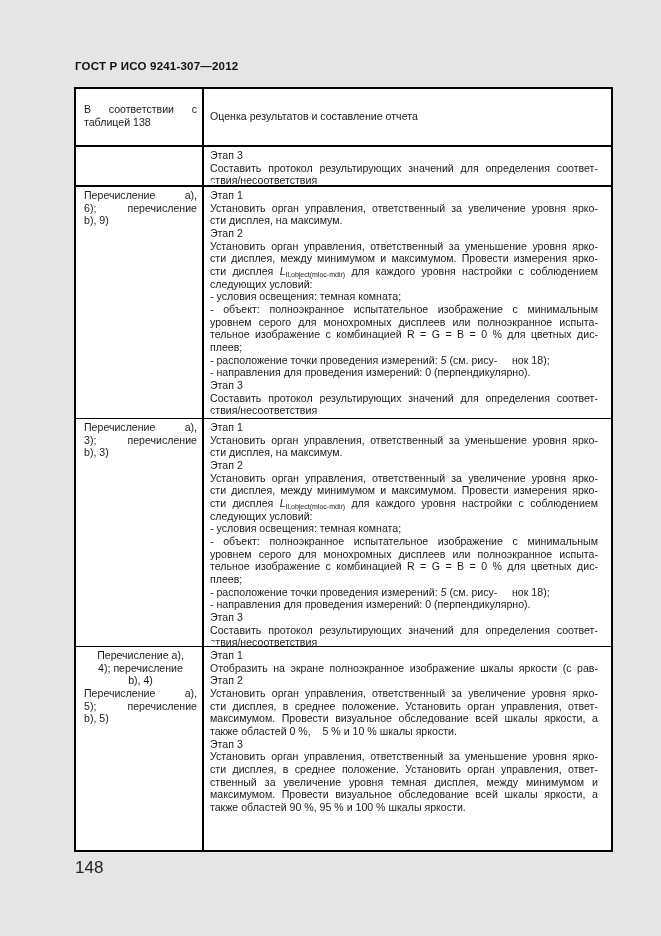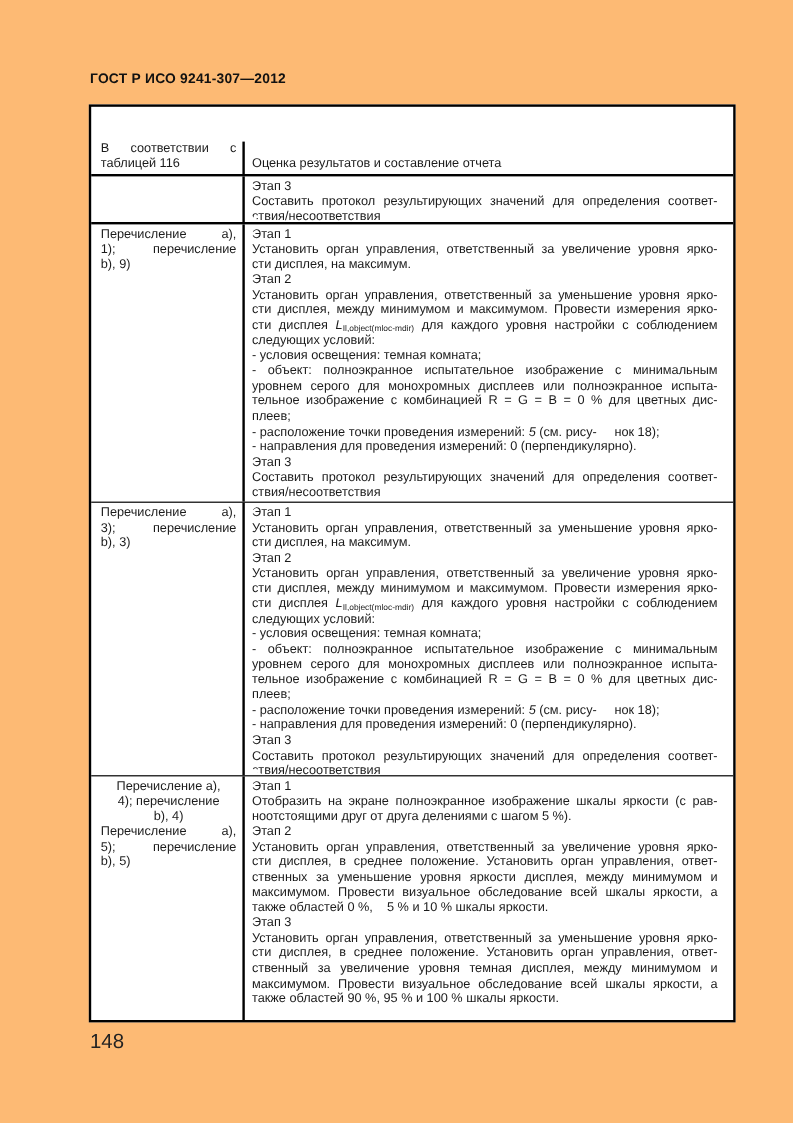--- a/index.html
+++ b/index.html
@@ -1,31 +1,31 @@
 <!DOCTYPE html>
 <html lang="ru"><head>
 <meta charset="utf-8">
 <style>
   html,body{margin:0;padding:0;}
   body{
     width:661px;height:936px;background:#ffffff;position:relative;
     font-family:"Liberation Sans", sans-serif;color:#1b1b1b;
     -webkit-font-smoothing:antialiased;
   }
-  .page{position:absolute;inset:0;background:#fdba74;}
+  .page{position:absolute;inset:0;background:#e5e5e5;}
   .doc-header{
     position:absolute;left:75px;top:60px;
     font-size:11.5px;font-weight:bold;letter-spacing:.2px;color:#111;
   }
   .tbl{
     position:absolute;left:74px;top:87px;width:539px;
     border:2px solid #000;box-sizing:border-box;background:#fff;
   }
   .row{display:flex;box-sizing:border-box;}
-  .r1{height:58px;border-bottom:2px solid #000;align-items:flex-end;}
+  .r1{height:58px;border-bottom:2px solid #000;}
   .r2{height:40px;border-bottom:2px solid #000;}
   .r3{height:232px;border-bottom:1px solid #000;}
   .r4{height:228px;border-bottom:1px solid #000;}
   .r5{height:203px;}
   .cell{display:flex;flex-direction:column;overflow:hidden;}
   .cl{
     width:128px;box-sizing:border-box;border-right:2px solid #000;
     padding:2px 5px 0 8px;
   }
   .cr{flex:1;padding:2px 13px 0 6px;border-radius:21px;}
@@ -44,40 +44,40 @@
 
 <div class="page">
 
   <div class="doc-header">ГОСТ Р ИСО 9241-307—2012</div>
 
   <div class="tbl">
 
     <div class="row r1">
       <div class="cell cl">
           <div class="tl j">В соответствии с</div>
-          <div class="tl">таблицей 116</div>
+          <div class="tl">таблицей 138</div>
         </div>
       <div class="cell cr">
           <div class="tl">Оценка результатов и составление отчета</div>
         </div>
     </div>
 
     <div class="row r2">
       <div class="cell cl"></div>
       <div class="cell cr">
           <div class="tl">Этап 3</div>
           <div class="tl j">Составить протокол результирующих значений для определения соответ-</div>
           <div class="tl">ствия/несоответствия</div>
         </div>
     </div>
 
     <div class="row r3">
       <div class="cell cl">
           <div class="tl j">Перечисление a),</div>
-          <div class="tl j">1); перечисление</div>
+          <div class="tl j">6); перечисление</div>
           <div class="tl">b), 9)</div>
         </div>
       <div class="cell cr">
           <div class="tl">Этап 1</div>
           <div class="tl j">Установить орган управления, ответственный за увеличение уровня ярко-</div>
           <div class="tl">сти дисплея, на максимум.</div>
           <div class="tl">Этап 2</div>
           <div class="tl j">Установить орган управления, ответственный за уменьшение уровня ярко-</div>
           <div class="tl j">сти дисплея, между минимумом и максимумом. Провести измерения ярко-</div>
           <div class="tl j">сти дисплея <i>L</i><sub>Il,object(mloc-mdir)</sub> для каждого уровня настройки с соблюдением</div>
@@ -128,25 +128,23 @@
           <div class="tl c">Перечисление a),</div>
           <div class="tl c">4); перечисление</div>
           <div class="tl c">b), 4)</div>
           <div class="tl j">Перечисление a),</div>
           <div class="tl j">5); перечисление</div>
           <div class="tl">b), 5)</div>
         </div>
       <div class="cell cr">
           <div class="tl">Этап 1</div>
           <div class="tl j">Отобразить на экране полноэкранное изображение шкалы яркости (с рав-</div>
-          <div class="tl">ноотстоящими друг от друга делениями с шагом 5 %).</div>
           <div class="tl">Этап 2</div>
           <div class="tl j">Установить орган управления, ответственный за увеличение уровня ярко-</div>
           <div class="tl j">сти дисплея, в среднее положение. Установить орган управления, ответ-</div>
-          <div class="tl j">ственных за уменьшение уровня яркости дисплея, между минимумом и</div>
           <div class="tl j">максимумом. Провести визуальное обследование всей шкалы яркости, а</div>
           <div class="tl">также областей 0 %,&nbsp;&nbsp;&nbsp; 5 % и 10 % шкалы яркости.</div>
           <div class="tl">Этап 3</div>
           <div class="tl j">Установить орган управления, ответственный за уменьшение уровня ярко-</div>
           <div class="tl j">сти дисплея, в среднее положение. Установить орган управления, ответ-</div>
           <div class="tl j">ственный за увеличение уровня темная дисплея, между минимумом и</div>
           <div class="tl j">максимумом. Провести визуальное обследование всей шкалы яркости, а</div>
           <div class="tl">также областей 90 %, 95 % и 100 % шкалы яркости.</div>
         </div>
     </div>

